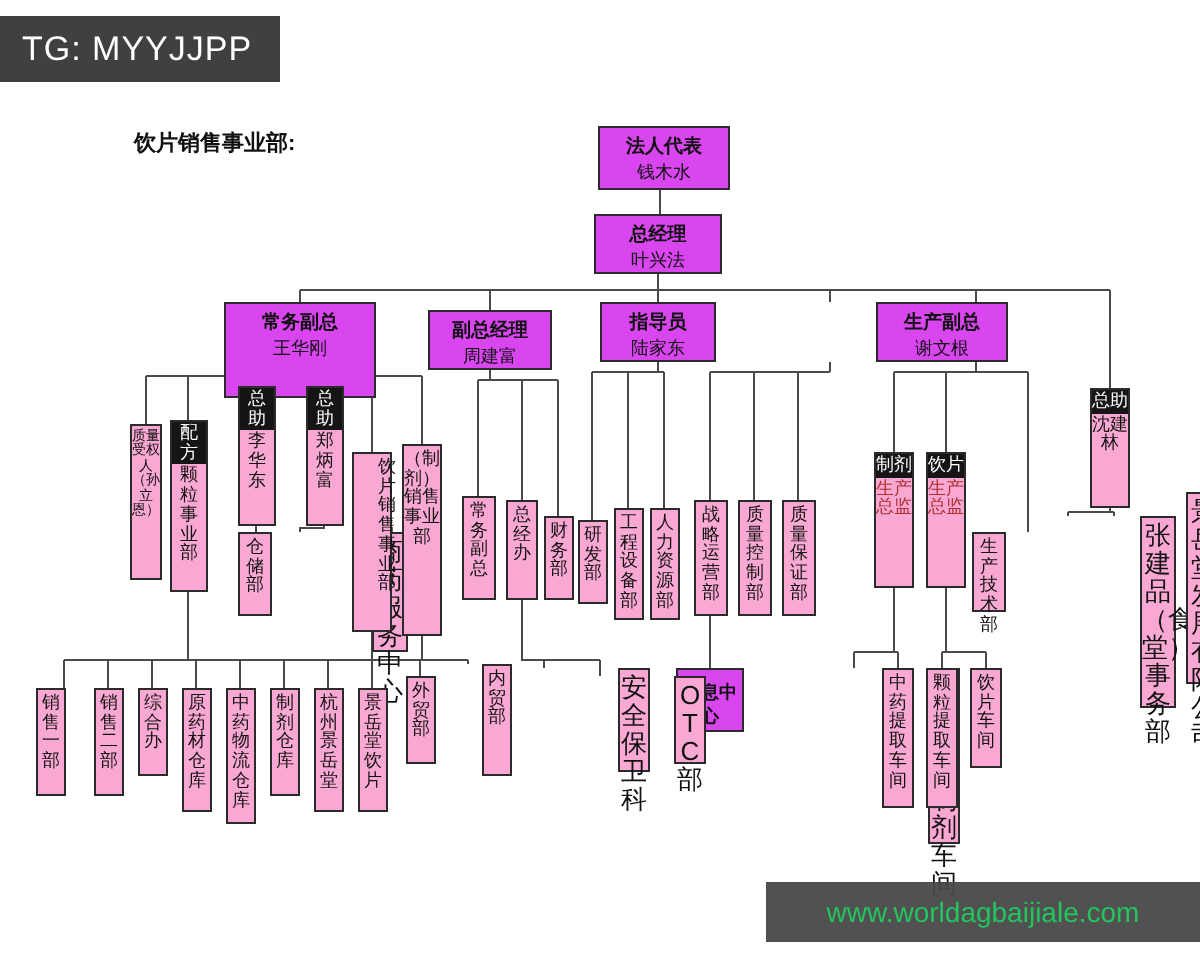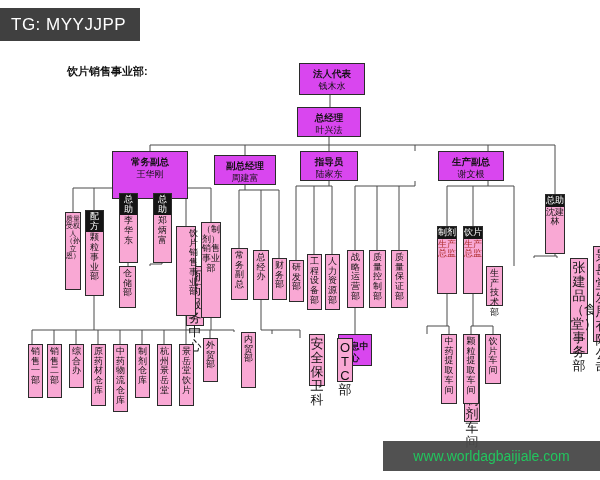--- a/index.html
+++ b/index.html
@@ -106,21 +106,21 @@
   <div class="vb f85" style="left:141px;top:266px;width:18px;height:60px">
     <span class="vl">商药服务中心</span>
   </div>
   <div class="vb bold" style="left:176px;top:226px;width:20px;height:90px">
     <span class="vl">饮片销售事业部</span>
   </div>
   <div class="vb" style="left:201px;top:222px;width:20px;height:96px">
     <span class="vl">（制剂）销售事业部</span>
   </div>
 
-  <div class="vb" style="left:28px;top:344px;width:15px;height:54px">
+  <div class="vb" style="left:18px;top:344px;width:15px;height:54px">
     <span class="vl">销售一部</span>
   </div>
   <div class="vb" style="left:47px;top:344px;width:15px;height:54px">
     <span class="vl">销售二部</span>
   </div>
   <div class="vb" style="left:69px;top:344px;width:15px;height:44px">
     <span class="vl">综合办</span>
   </div>
   <div class="vb" style="left:91px;top:344px;width:15px;height:62px">
     <span class="vl">原药材仓库</span>

